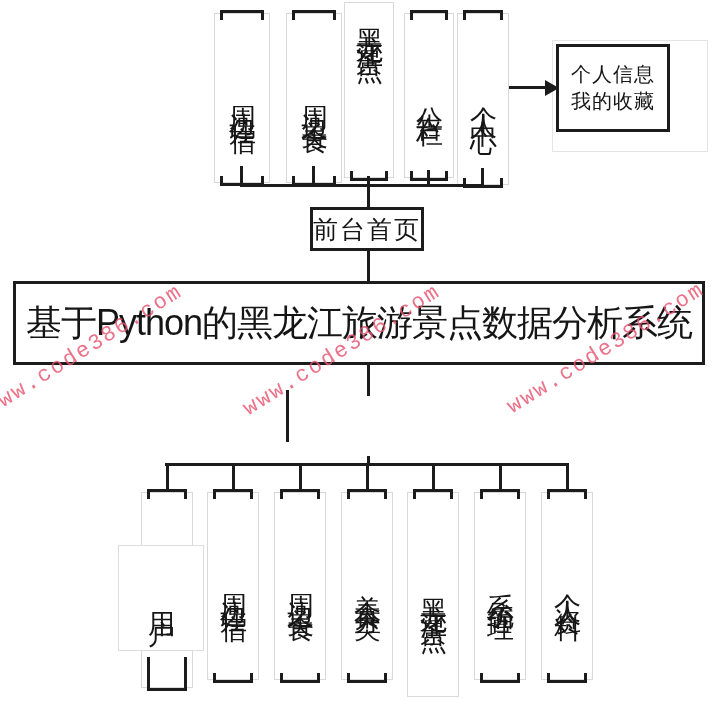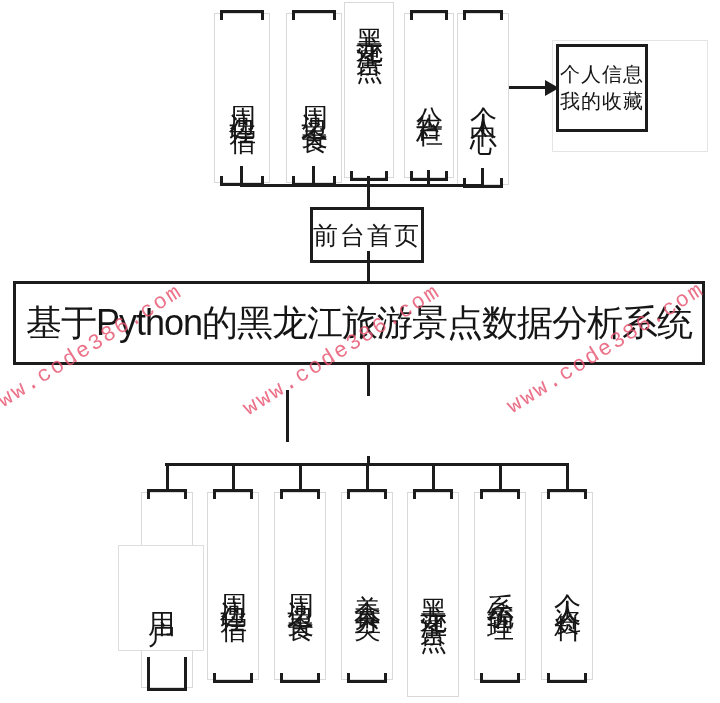--- a/index.html
+++ b/index.html
@@ -85,34 +85,34 @@
   </div>
   <div class="node" style="left:457px;top:13px;width:52px;height:172px;">
     <div class="bk bk-top"></div>
     <div class="bk bk-bot"></div>
     <span class="vtext">个人中心</span>
   </div>
 
   <div id="submenu-panel" style="left:552px;top:40px;width:156px;height:112px;"></div>
   <div class="hline" style="left:509px;top:86px;width:42px;"></div>
   <div id="arrow-head" style="left:545px;top:80px;"></div>
-  <div class="darkbox" id="submenu-box" style="left:556px;top:44px;width:92px;height:88px;">
+  <div class="darkbox" id="submenu-box" style="left:556px;top:44px;width:114px;height:88px;">
     <span>个人信息</span>
     <span>我的收藏</span>
   </div>
 
   <div class="vline" style="left:240px;top:166px;height:20px;"></div>
   <div class="vline" style="left:312px;top:166px;height:20px;"></div>
   <div class="vline" style="left:367px;top:176px;height:10px;"></div>
   <div class="vline" style="left:427px;top:170px;height:16px;"></div>
   <div class="vline" style="left:481px;top:168px;height:18px;"></div>
   <div class="hline" style="left:240px;top:184px;width:244px;"></div>
 
   <div class="vline" style="left:367px;top:187px;height:20px;"></div>
-  <div class="darkbox" id="front-home" style="left:310px;top:207px;width:114px;height:56px;">
+  <div class="darkbox" id="front-home" style="left:310px;top:207px;width:114px;height:44px;">
     <span>前台首页</span>
   </div>
   <div class="vline" style="left:367px;top:251px;height:30px;"></div>
 
   <div class="darkbox" id="title-box" style="left:13px;top:281px;width:692px;height:84px;">
     <span>基于Python的黑龙江旅游景点数据分析系统</span>
   </div>
   <div class="vline" style="left:367px;top:365px;height:31px;"></div>
 
   <div class="vline" style="left:286px;top:390px;height:52px;"></div>

